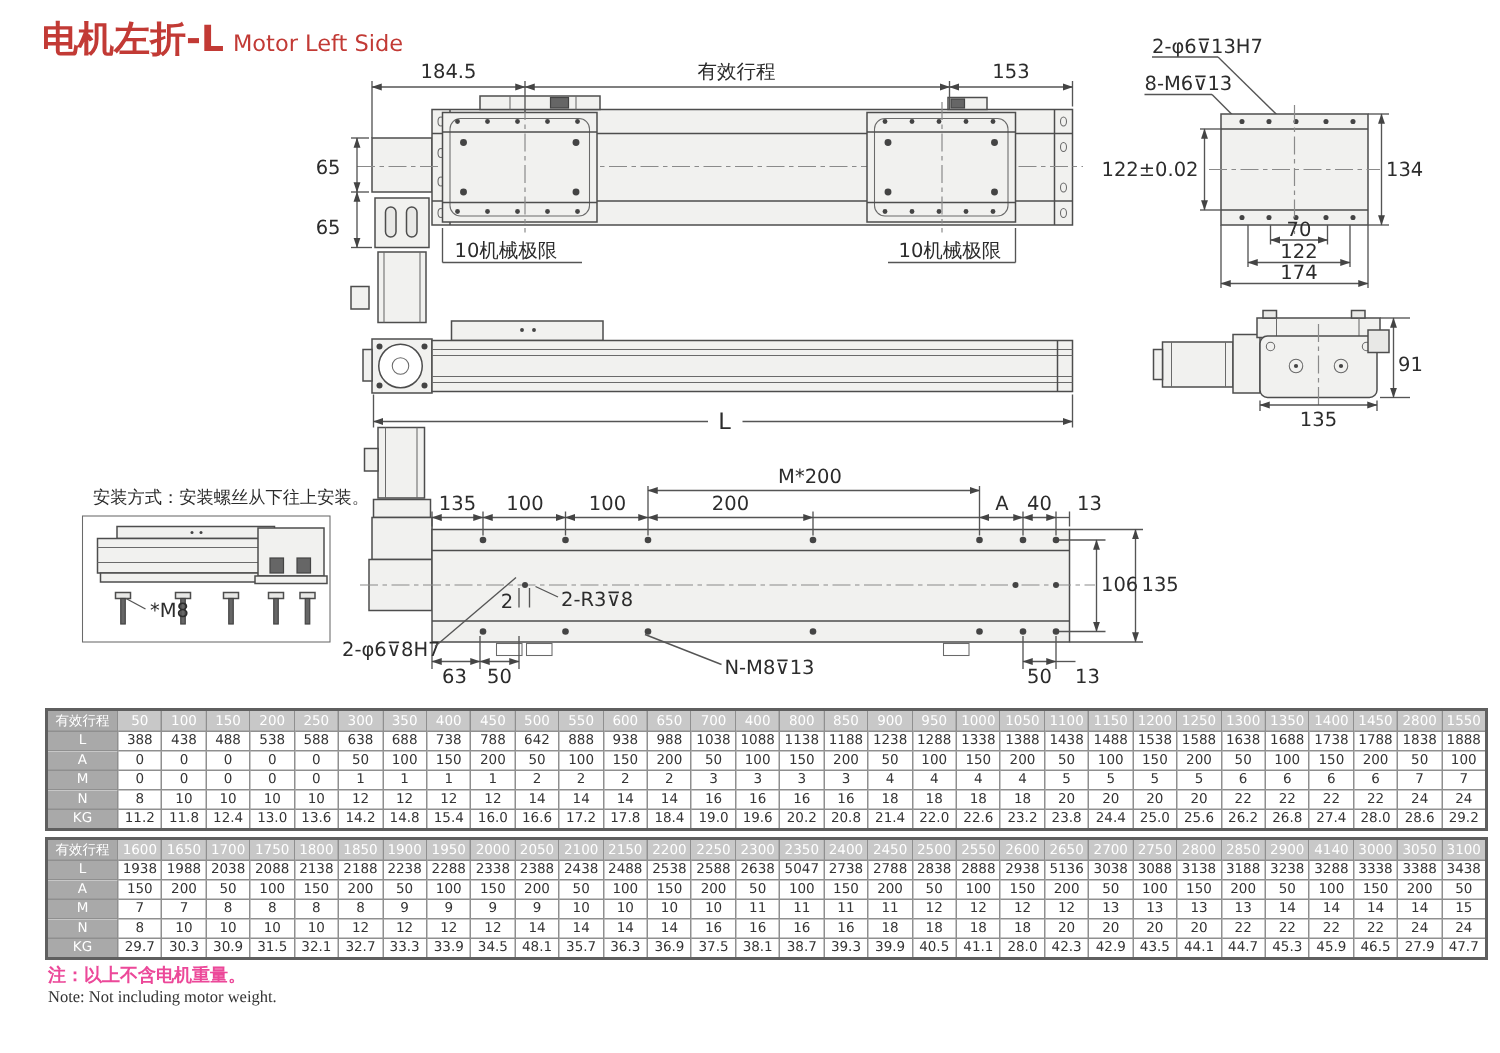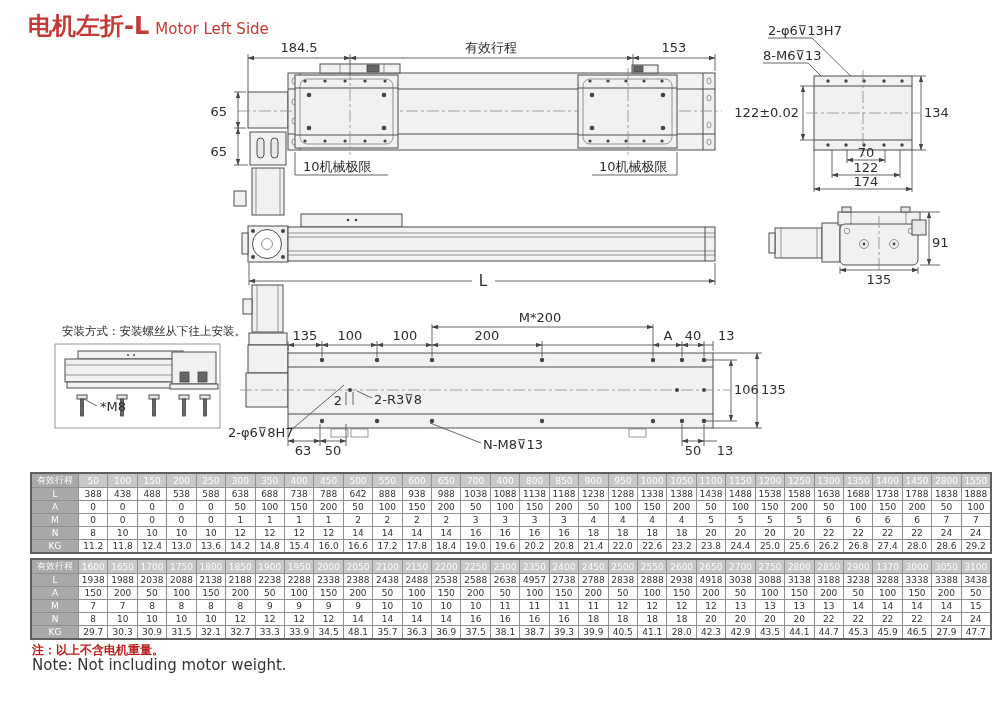--- a/index.html
+++ b/index.html
@@ -22,22 +22,22 @@
   svg text.big{font:15px "DejaVu Sans",sans-serif;fill:#2c2c2c;}
   .tables{position:absolute;left:30px;top:472px;}
   table.spec{border-collapse:collapse;table-layout:fixed;width:962px;border:2px solid #5f5f5f;}
   table.spec + table.spec{margin-top:4px;}
   table.spec td{height:12px;padding:0;text-align:center;vertical-align:middle;
     border:1px solid #8f8f8f;font:9px "DejaVu Sans",sans-serif;white-space:nowrap;overflow:hidden;}
   table.spec td.lbl{width:46px;background:#a9a9a9;color:#fff;font-size:9px;}
   table.spec td.hdr{background:#c8c8c8;color:#fff;}
   table.spec td.val{background:#fff;color:#333;}
   .note{position:absolute;left:32px;top:643px;line-height:15px;}
-  .note .zh{font-size:12px;font-weight:bold;color:#b91c1c;}
-  .note .en{font-size:15px;color:#333;}
+  .note .zh{font-size:12px;font-weight:bold;color:#ec4899;}
+  .note .en{font-size:11px;color:#333;font-family:Liberation Serif, serif;}
 </style>
 </head>
 <body>
 
 <div class="page">
 
   <div class="title">
     <span class="zh">电机左折-L</span><span class="en">Motor Left Side</span>
   </div>
 
@@ -604,21 +604,21 @@
             <td class="hdr">2450</td>
             <td class="hdr">2500</td>
             <td class="hdr">2550</td>
             <td class="hdr">2600</td>
             <td class="hdr">2650</td>
             <td class="hdr">2700</td>
             <td class="hdr">2750</td>
             <td class="hdr">2800</td>
             <td class="hdr">2850</td>
             <td class="hdr">2900</td>
-            <td class="hdr">1370</td>
+            <td class="hdr">4140</td>
             <td class="hdr">3000</td>
             <td class="hdr">3050</td>
             <td class="hdr">3100</td>
           </tr>
           <tr>
             <td class="lbl">L</td>
             <td class="val">1938</td>
             <td class="val">1988</td>
             <td class="val">2038</td>
             <td class="val">2088</td>
@@ -626,27 +626,27 @@
             <td class="val">2188</td>
             <td class="val">2238</td>
             <td class="val">2288</td>
             <td class="val">2338</td>
             <td class="val">2388</td>
             <td class="val">2438</td>
             <td class="val">2488</td>
             <td class="val">2538</td>
             <td class="val">2588</td>
             <td class="val">2638</td>
-            <td class="val">4957</td>
+            <td class="val">5047</td>
             <td class="val">2738</td>
             <td class="val">2788</td>
             <td class="val">2838</td>
             <td class="val">2888</td>
             <td class="val">2938</td>
-            <td class="val">4918</td>
+            <td class="val">5136</td>
             <td class="val">3038</td>
             <td class="val">3088</td>
             <td class="val">3138</td>
             <td class="val">3188</td>
             <td class="val">3238</td>
             <td class="val">3288</td>
             <td class="val">3338</td>
             <td class="val">3388</td>
             <td class="val">3438</td>
           </tr>

